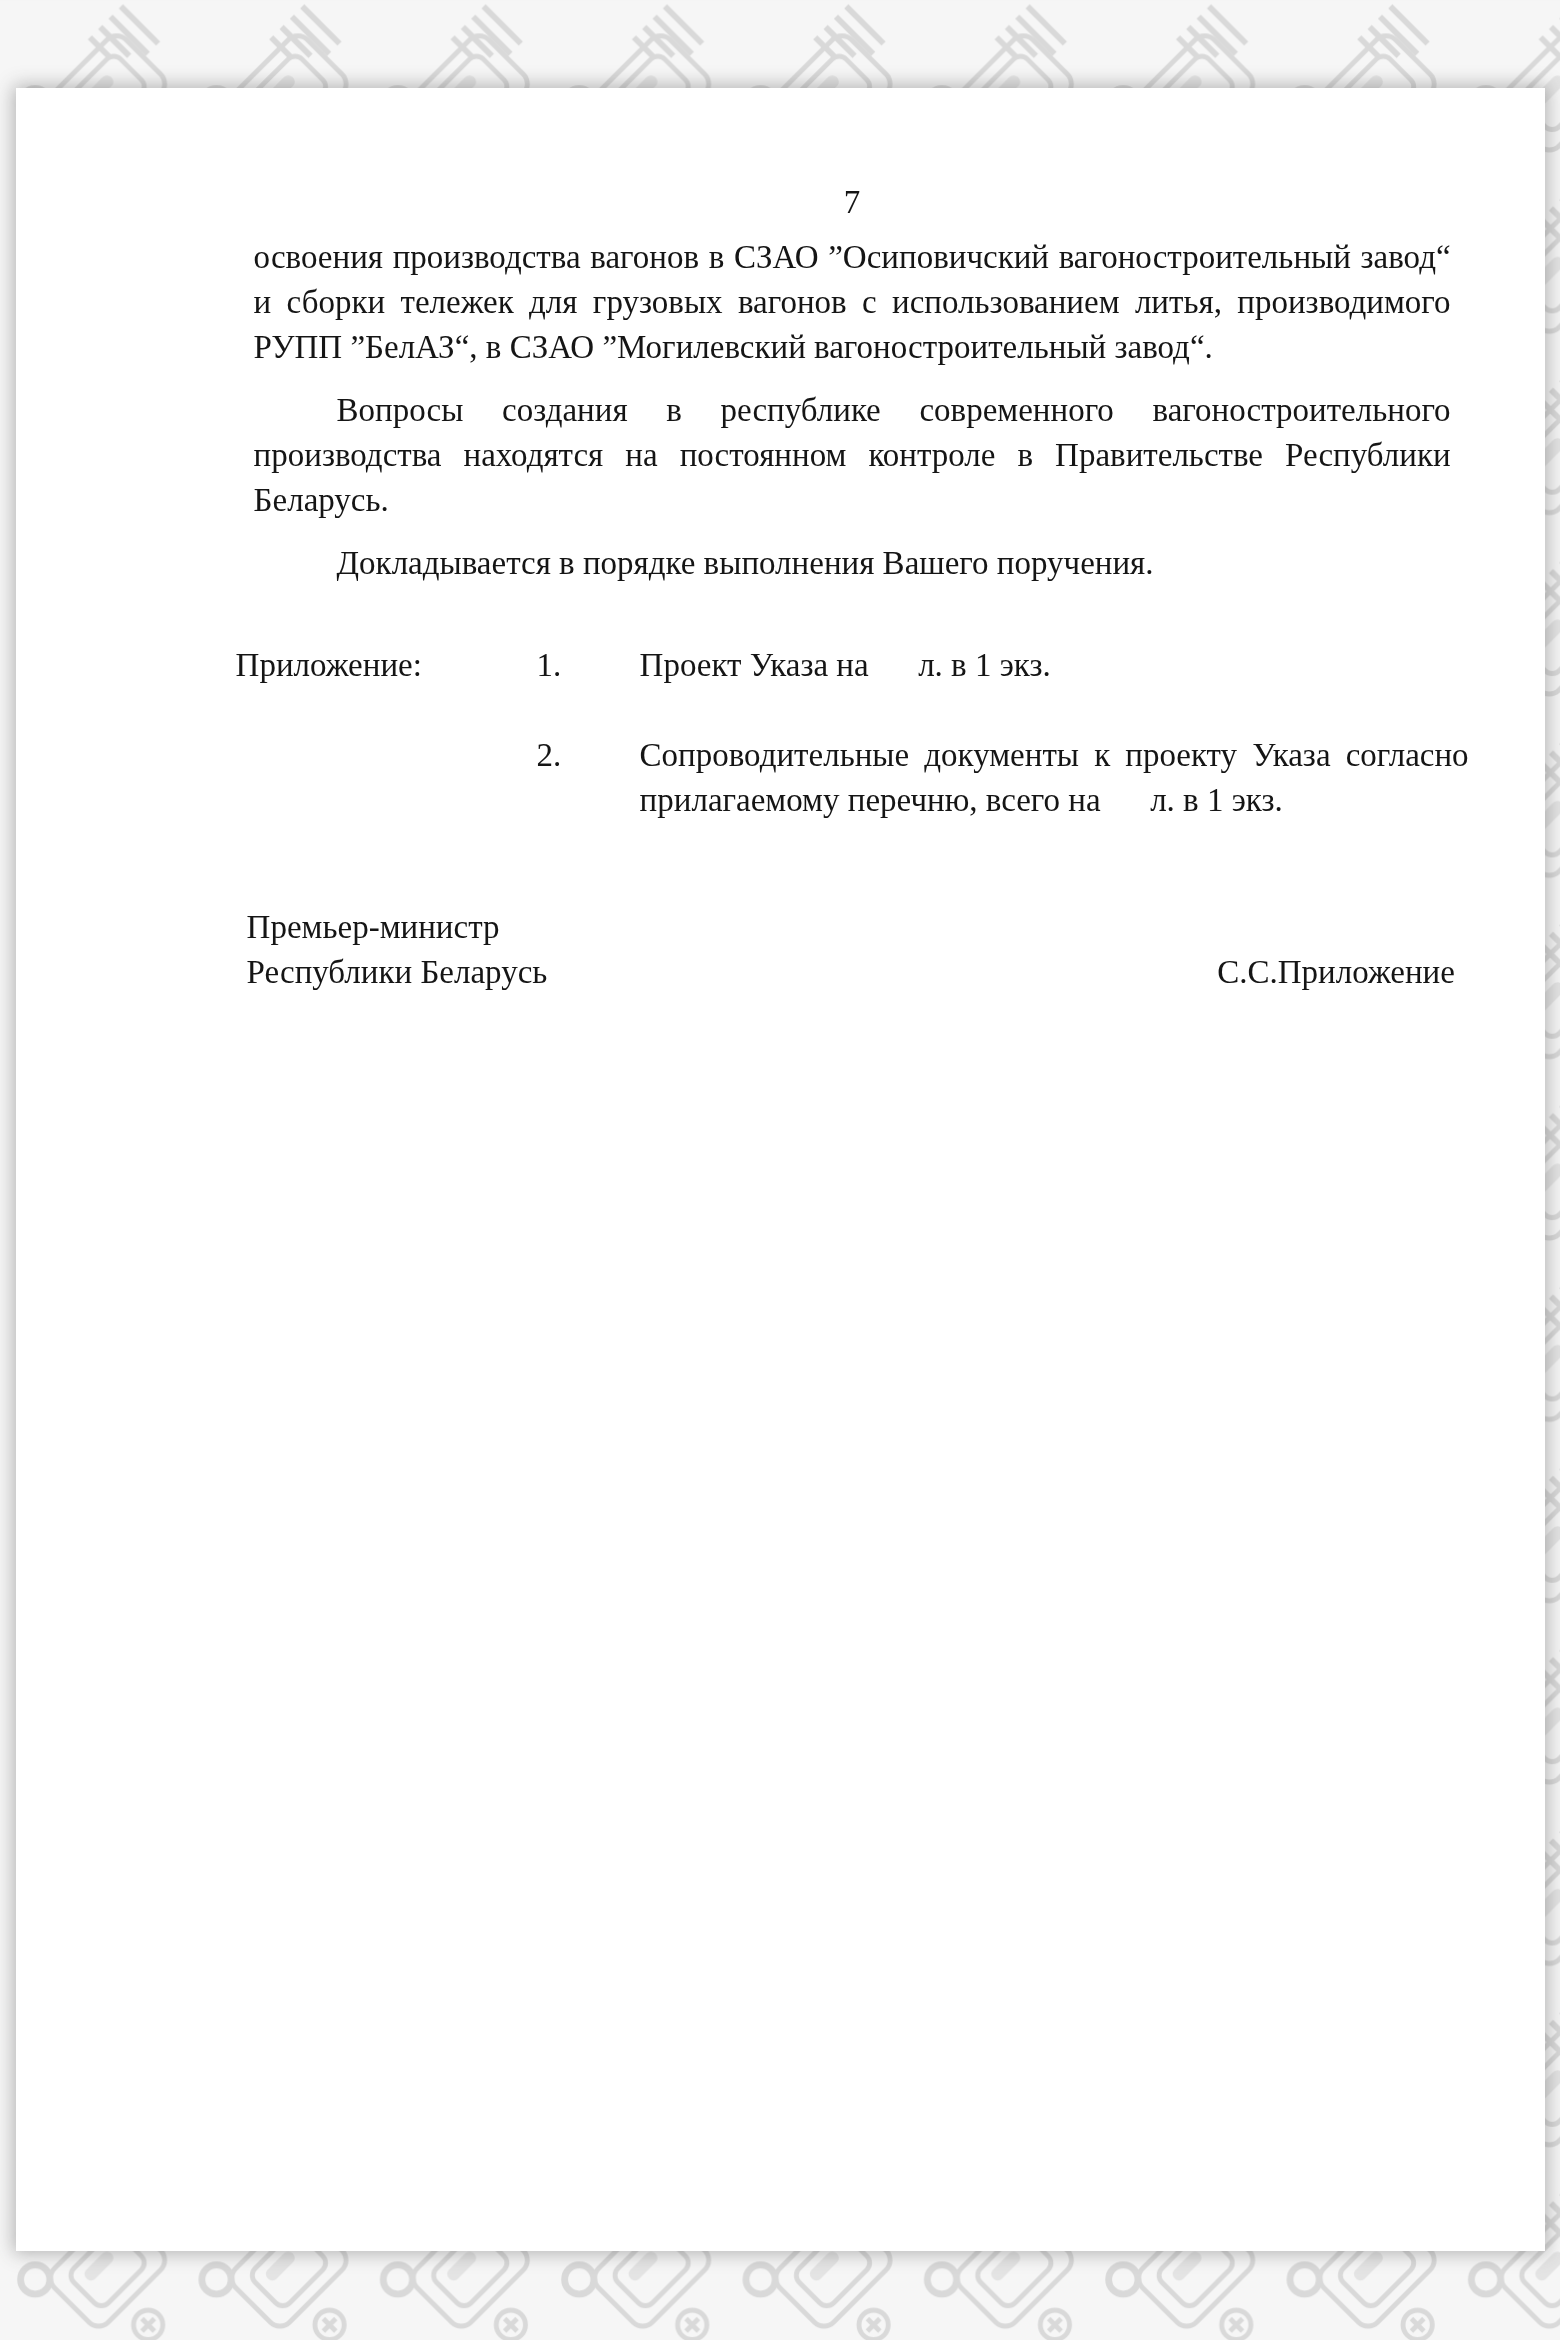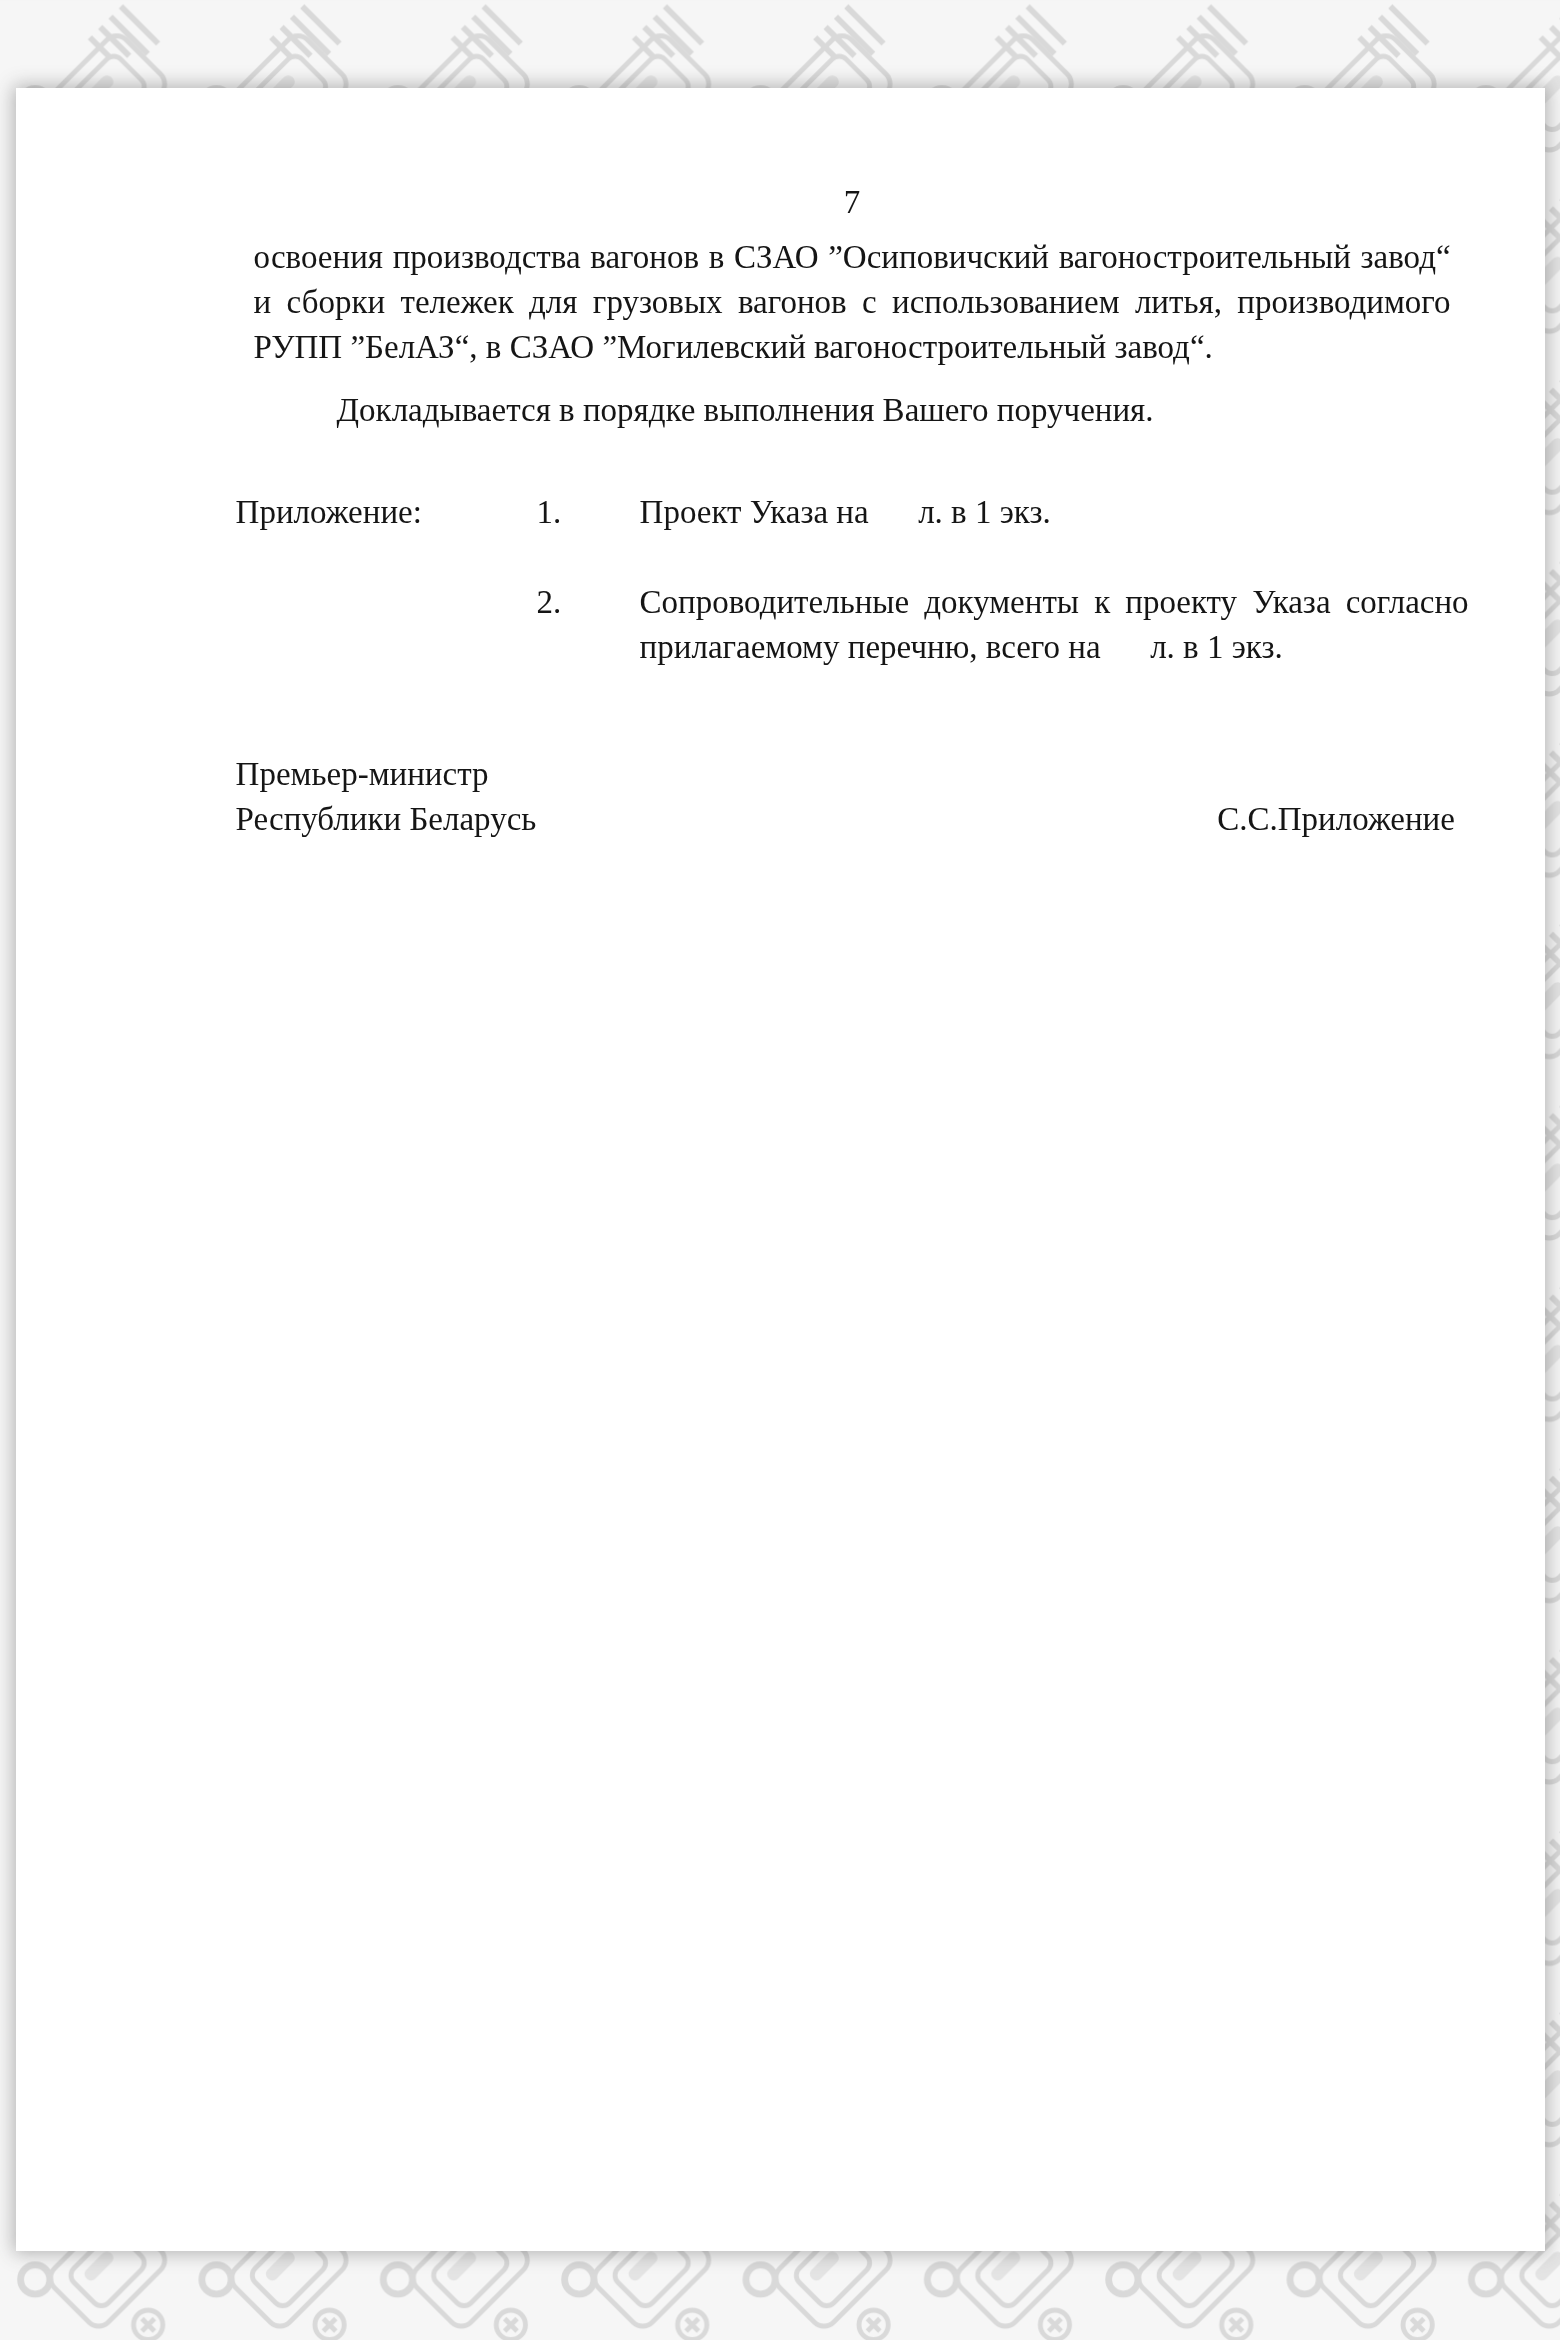--- a/index.html
+++ b/index.html
@@ -51,20 +51,21 @@
   .att-row { display: flex; align-items: flex-start; gap: 46px; }
   .att-row.second { margin-top: 45px; }
   .att-label { width: 255px; flex: 0 0 255px; }
   .att-num { width: 57px; flex: 0 0 57px; }
   .att-text { flex: 1; text-align: justify; }
   .signature {
     margin-top: 82px;
     display: flex;
     justify-content: space-between;
     align-items: flex-end;
+    margin-left: 11px;
   }
   .sig-left div { line-height: 45px; }
   .sig-right { line-height: 45px; padding-right: 13.7px; }
 </style>
 </head>
 <body>
 
 <div class="canvas">
 
   <svg class="bg-pattern" width="1560" height="2341" xmlns="http://www.w3.org/2000/svg" aria-hidden="true" viewBox="0 0 1600 2400">
@@ -97,20 +98,21 @@
     <rect width="1600" height="2400" fill="url(#ornament)"></rect>
   </svg>
 
   <div class="sheet">
     <div class="content">
 
       <div class="page-number">7</div>
 
       <div class="body-text">
         <p class="first">освоения производства вагонов в СЗАО ”Осиповичский вагоностроительный завод“ и сборки тележек для грузовых вагонов с использованием литья, производимого РУПП ”БелАЗ“, в СЗАО ”Могилевский вагоностроительный завод“.</p>
+        <p>Вопросы создания в республике современного вагоностроительного производства находятся на постоянном контроле в Правительстве Республики Беларусь.</p>
         <p>Докладывается в порядке выполнения Вашего поручения.</p>
       </div>
 
       <div class="attachments">
         <div class="att-row">
           <div class="att-label">Приложение:</div>
           <div class="att-num">1.</div>
           <div class="att-text">Проект Указа на&nbsp;&nbsp;&nbsp;&nbsp;&nbsp; л. в 1 экз.</div>
         </div>
         <div class="att-row second">

